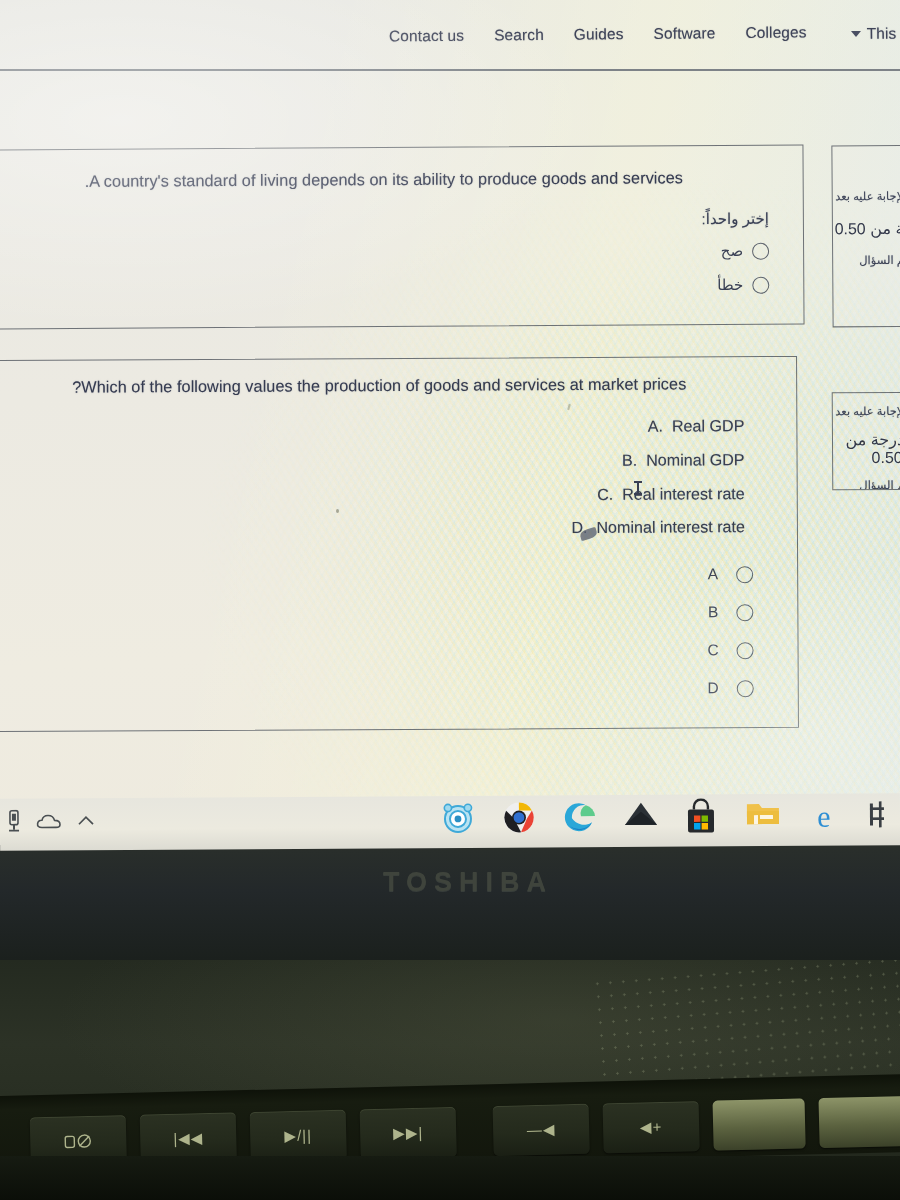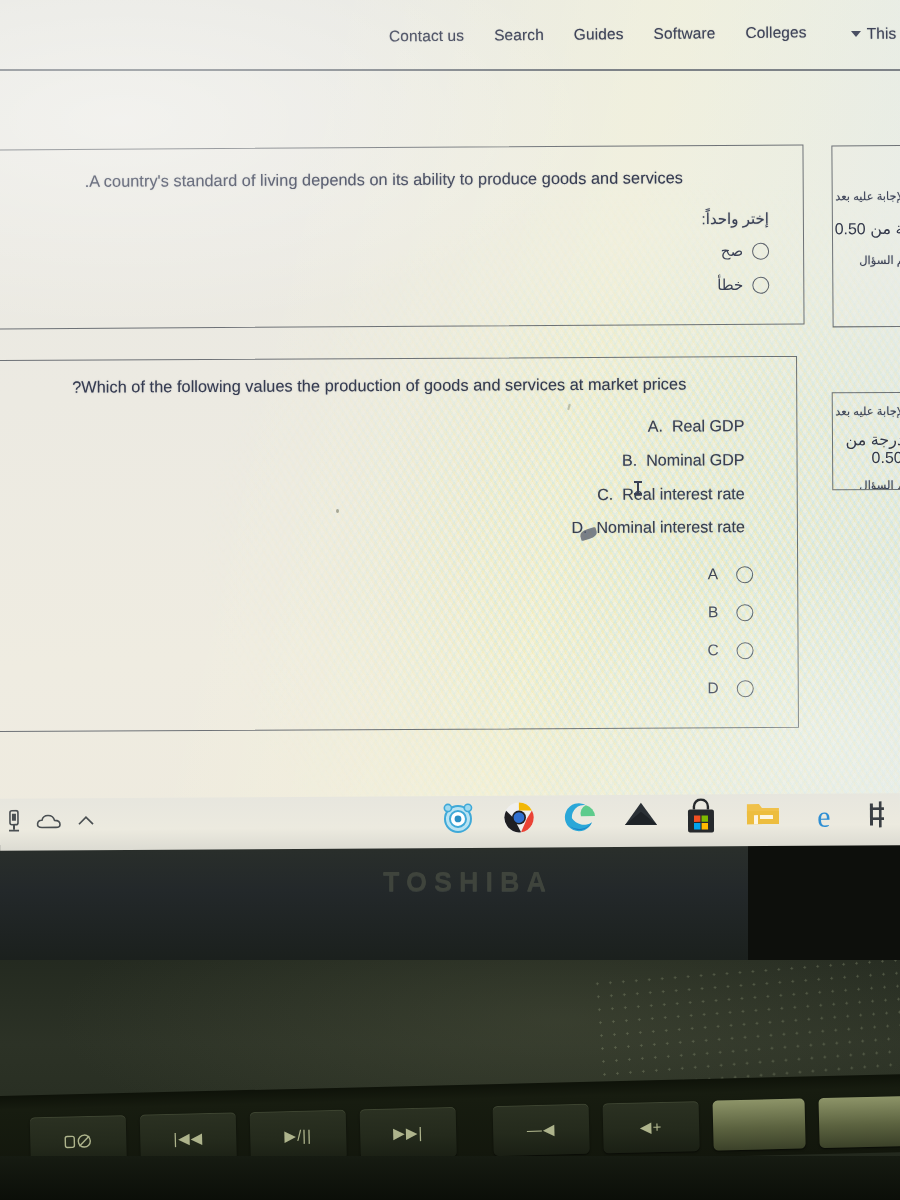--- a/index.html
+++ b/index.html
@@ -129,21 +129,21 @@
     transform:rotate(-0.35deg);
   }
   #tb-left { position:absolute; left:6px; top:11px; display:flex; gap:14px; align-items:center; }
   #tb-icons {
     position:absolute; left:440px; top:4px; display:flex; gap:23px; align-items:center;
   }
   .tbi { width:38px; height:40px; position:relative; }
 
   
   #bezel {
-    position:absolute; left:0; top:845px; width:748px; height:115px;
+    position:absolute; left:0; top:845px; width:900px; height:115px;
     background:linear-gradient(180deg,#2a2f2b 0%, #23282a 40%, #1b201d 100%);
   }
   #toshiba {
     position:absolute; left:0; top:22px; width:900px; text-align:center;
     font-size:27px; font-weight:bold; letter-spacing:7px;
     color:#3f443c; text-shadow:0 1px 0 rgba(120,126,110,.25);
     transform:translateX(18px);
   }
 
   

